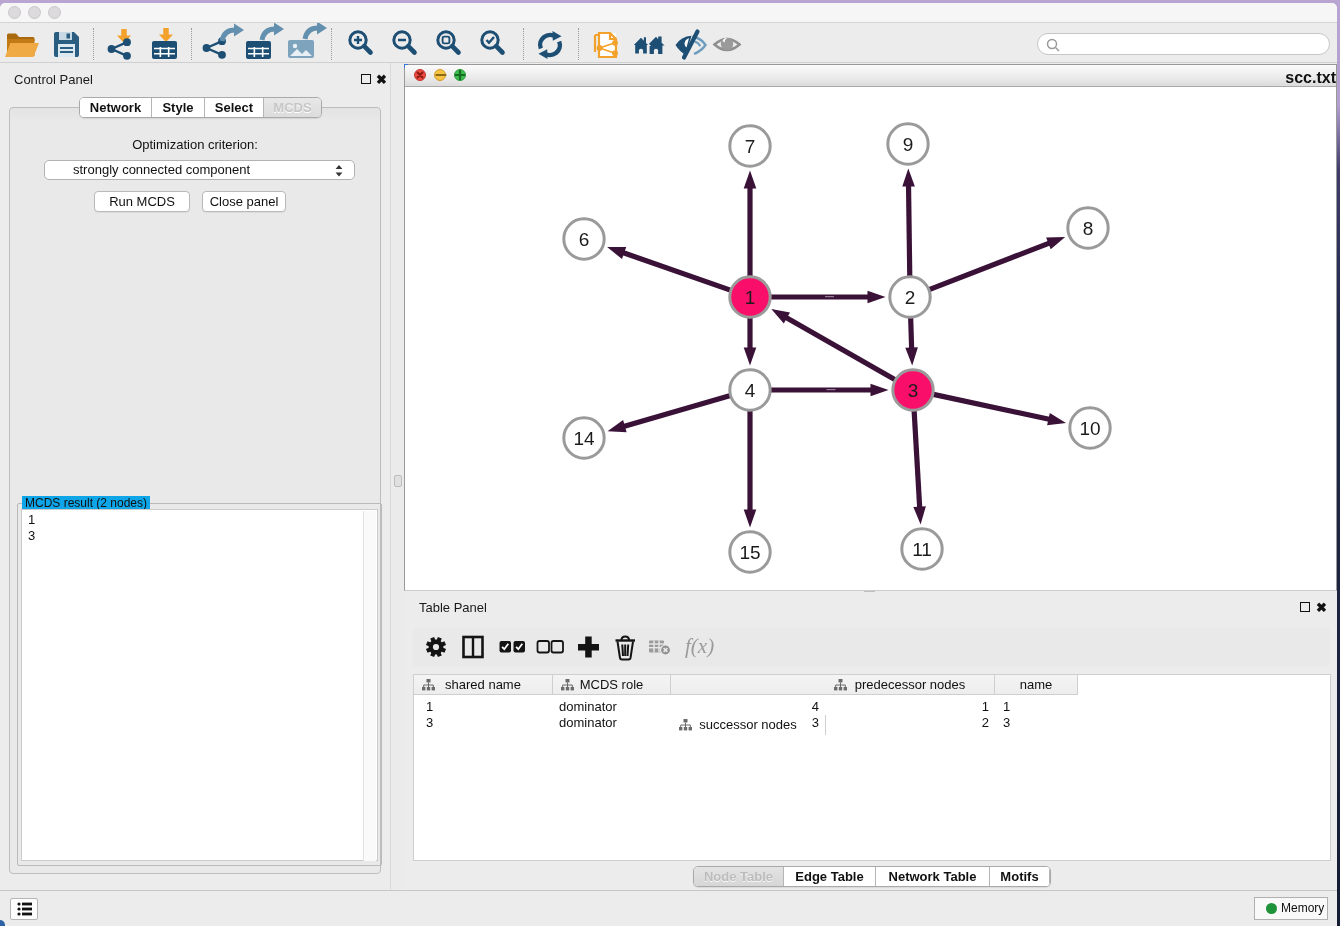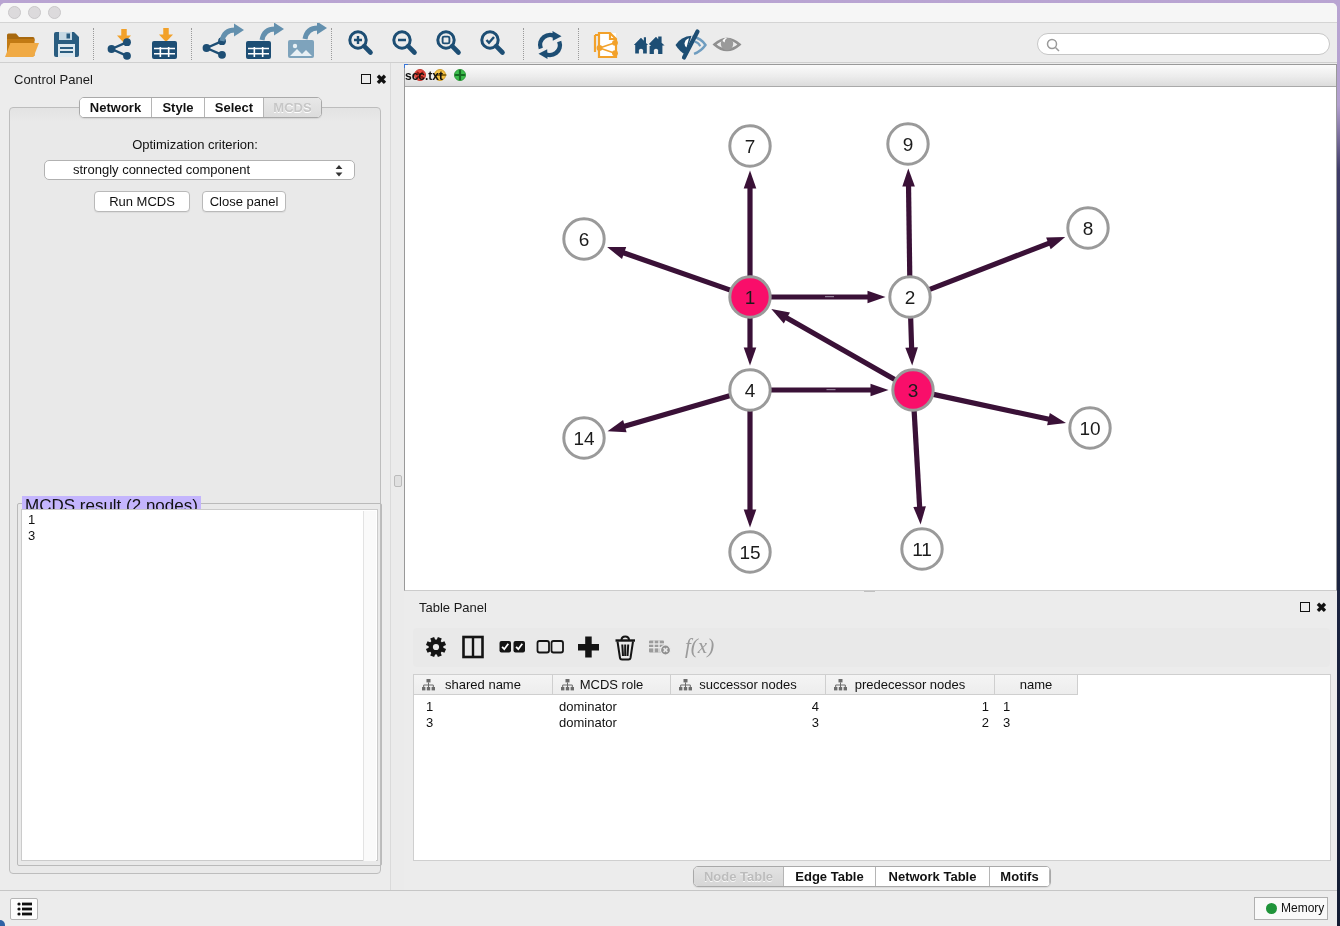--- a/index.html
+++ b/index.html
@@ -20,30 +20,30 @@
 .winbtn-sq { position:absolute; width:10px; height:10px; border:1.6px solid #111; border-top-color:#999; }
 .winbtn-x { position:absolute; font-size:13px; font-weight:bold; color:#111; line-height:11px; }
 #cp-tabpanel { position:absolute; left:9px; top:44px; width:372px; height:767px; border:1px solid #bdbdbd; border-radius:4px; background:linear-gradient(180deg,#e3e3e3 0px,#e9e9e9 14px,#e9e9e9 100%); }
 #cp-tabs { position:absolute; left:79px; top:34px; width:243px; height:21px; display:flex; border:1px solid #a9a9a9; border-radius:5px; background:#fff; overflow:hidden; box-shadow:0 1px 1px rgba(0,0,0,0.08); }
 .cp-tab { flex:none; text-align:center; font-size:13px; font-weight:bold; color:#111; line-height:19px; border-right:1px solid #b5b5b5; background:#fff; }
 .cp-tab.sel { background:linear-gradient(180deg,#e8e8e8,#dcdcdc); color:#c6c6c6; text-shadow:0 1px 0 #fff; border-right:none; }
 #opt-label { position:absolute; left:0; top:74px; width:390px; text-align:center; font-size:13px; color:#111; }
 #dropdown { position:absolute; left:44px; top:97px; width:311px; height:20px; background:#fff; border:1px solid #b2b2b2; border-radius:5px; font-size:13px; line-height:18px; padding-left:28px; color:#111; }
 .btn { position:absolute; height:21px; background:#fff; border:1px solid #b9b9b9; border-radius:4px; font-size:13px; text-align:center; color:#111; line-height:19px; box-shadow:0 1px 1px rgba(0,0,0,0.06); }
 #fieldset { position:absolute; left:17px; top:440px; width:365px; height:363px; border:1px solid #bababa; border-radius:2px; }
-#fs-legend { position:absolute; left:4px; top:-8px; background:#c4b5fd; padding:0 3px; font-size:17px; color:#111; }
+#fs-legend { position:absolute; left:4px; top:-8px; background:#0ea5e9; padding:0 3px; font-size:12px; color:#111; }
 #fs-white { position:absolute; left:3px; top:5px; width:357px; height:352px; background:#fff; border:1px solid #cbcbcb; font-size:13px; color:#111; line-height:16px; padding:2px 0 0 6px; }
 #fs-sb { position:absolute; right:1px; top:1px; width:13px; height:350px; background:#fafafa; border-left:1px solid #e3e3e3; }
 
 #vsplit { position:absolute; left:390px; top:60px; width:14px; height:828px; background:#ebebeb; border-left:1px solid #dadada; }
 #vgrip { position:absolute; left:3px; top:412px; width:8px; height:12px; background:#e0e0e0; border:1px solid #bbb; border-radius:2px; }
 
 #netwin { position:absolute; left:404px; top:61px; width:933px; height:527px; border:1px solid #999; border-bottom-color:#ccc; background:#fff; }
 #net-tb { position:absolute; left:0; top:0; width:931px; height:22px; background:linear-gradient(180deg,#fbfbfb 0%,#ececec 55%,#dcdcdc 100%); border-bottom:1px solid #a9a9a9; }
-#net-title { position:absolute; left:0; top:3.5px; width:931px; text-align:left; font-size:12px; font-weight:bold; color:#111; }
+#net-title { position:absolute; left:0; top:3.5px; width:931px; text-align:right; font-size:16px; font-weight:bold; color:#111; }
 .mtl { position:absolute; top:4px; width:12px; height:12px; border-radius:50%; }
 #net-canvas { position:absolute; left:0; top:23px; width:931px; height:502px; background:#fff; }
 
 #hgrip { position:absolute; left:864px; top:588px; width:11px; height:4px; background:#ddd; border:1px solid #c0c0c0; }
 
 #tpanel { position:absolute; left:404px; top:589px; width:933px; height:299px; background:#ececec; }
 #tp-title { position:absolute; left:15px; top:8px; font-size:13px; color:#1a1a1a; }
 #tp-toolbar { position:absolute; left:9px; top:36px; width:917px; height:39px; background:#e9e9e9; border-radius:4px; }
 #tbl { position:absolute; left:9px; top:82px; width:918px; height:187px; background:#fff; border:1px solid #cfcfcf; }
 #tbl-head { position:absolute; left:0; top:0; height:20px; background:linear-gradient(180deg,#f4f4f4,#ededed); border-bottom:1px solid #cfcfcf; }
@@ -366,21 +366,21 @@
                 <rect x="9.6" y="8" width="3.4" height="3.4"></rect>
               </g>
               <g stroke="#6b6b6b" stroke-width="1">
                 <line x1="6.5" y1="3.4" x2="6.5" y2="6"></line>
                 <line x1="1.7" y1="6" x2="11.3" y2="6"></line>
                 <line x1="1.7" y1="6" x2="1.7" y2="8"></line>
                 <line x1="6.5" y1="6" x2="6.5" y2="8"></line>
                 <line x1="11.3" y1="6" x2="11.3" y2="8"></line>
               </g>
             </svg>MCDS role</div>
-        <div class="th" style="left:257px;width:155px;"><svg width="13" height="13" style="position:absolute;left:8px;top:4px">
+        <div class="th" style="left:257px;width:155px;margin-top:40px;"><svg width="13" height="13" style="position:absolute;left:8px;top:4px">
               <g fill="#6b6b6b">
                 <rect x="4.5" y="0" width="4" height="3.4"></rect>
                 <rect x="0" y="8" width="3.4" height="3.4"></rect>
                 <rect x="4.8" y="8" width="3.4" height="3.4"></rect>
                 <rect x="9.6" y="8" width="3.4" height="3.4"></rect>
               </g>
               <g stroke="#6b6b6b" stroke-width="1">
                 <line x1="6.5" y1="3.4" x2="6.5" y2="6"></line>
                 <line x1="1.7" y1="6" x2="11.3" y2="6"></line>
                 <line x1="1.7" y1="6" x2="1.7" y2="8"></line>

